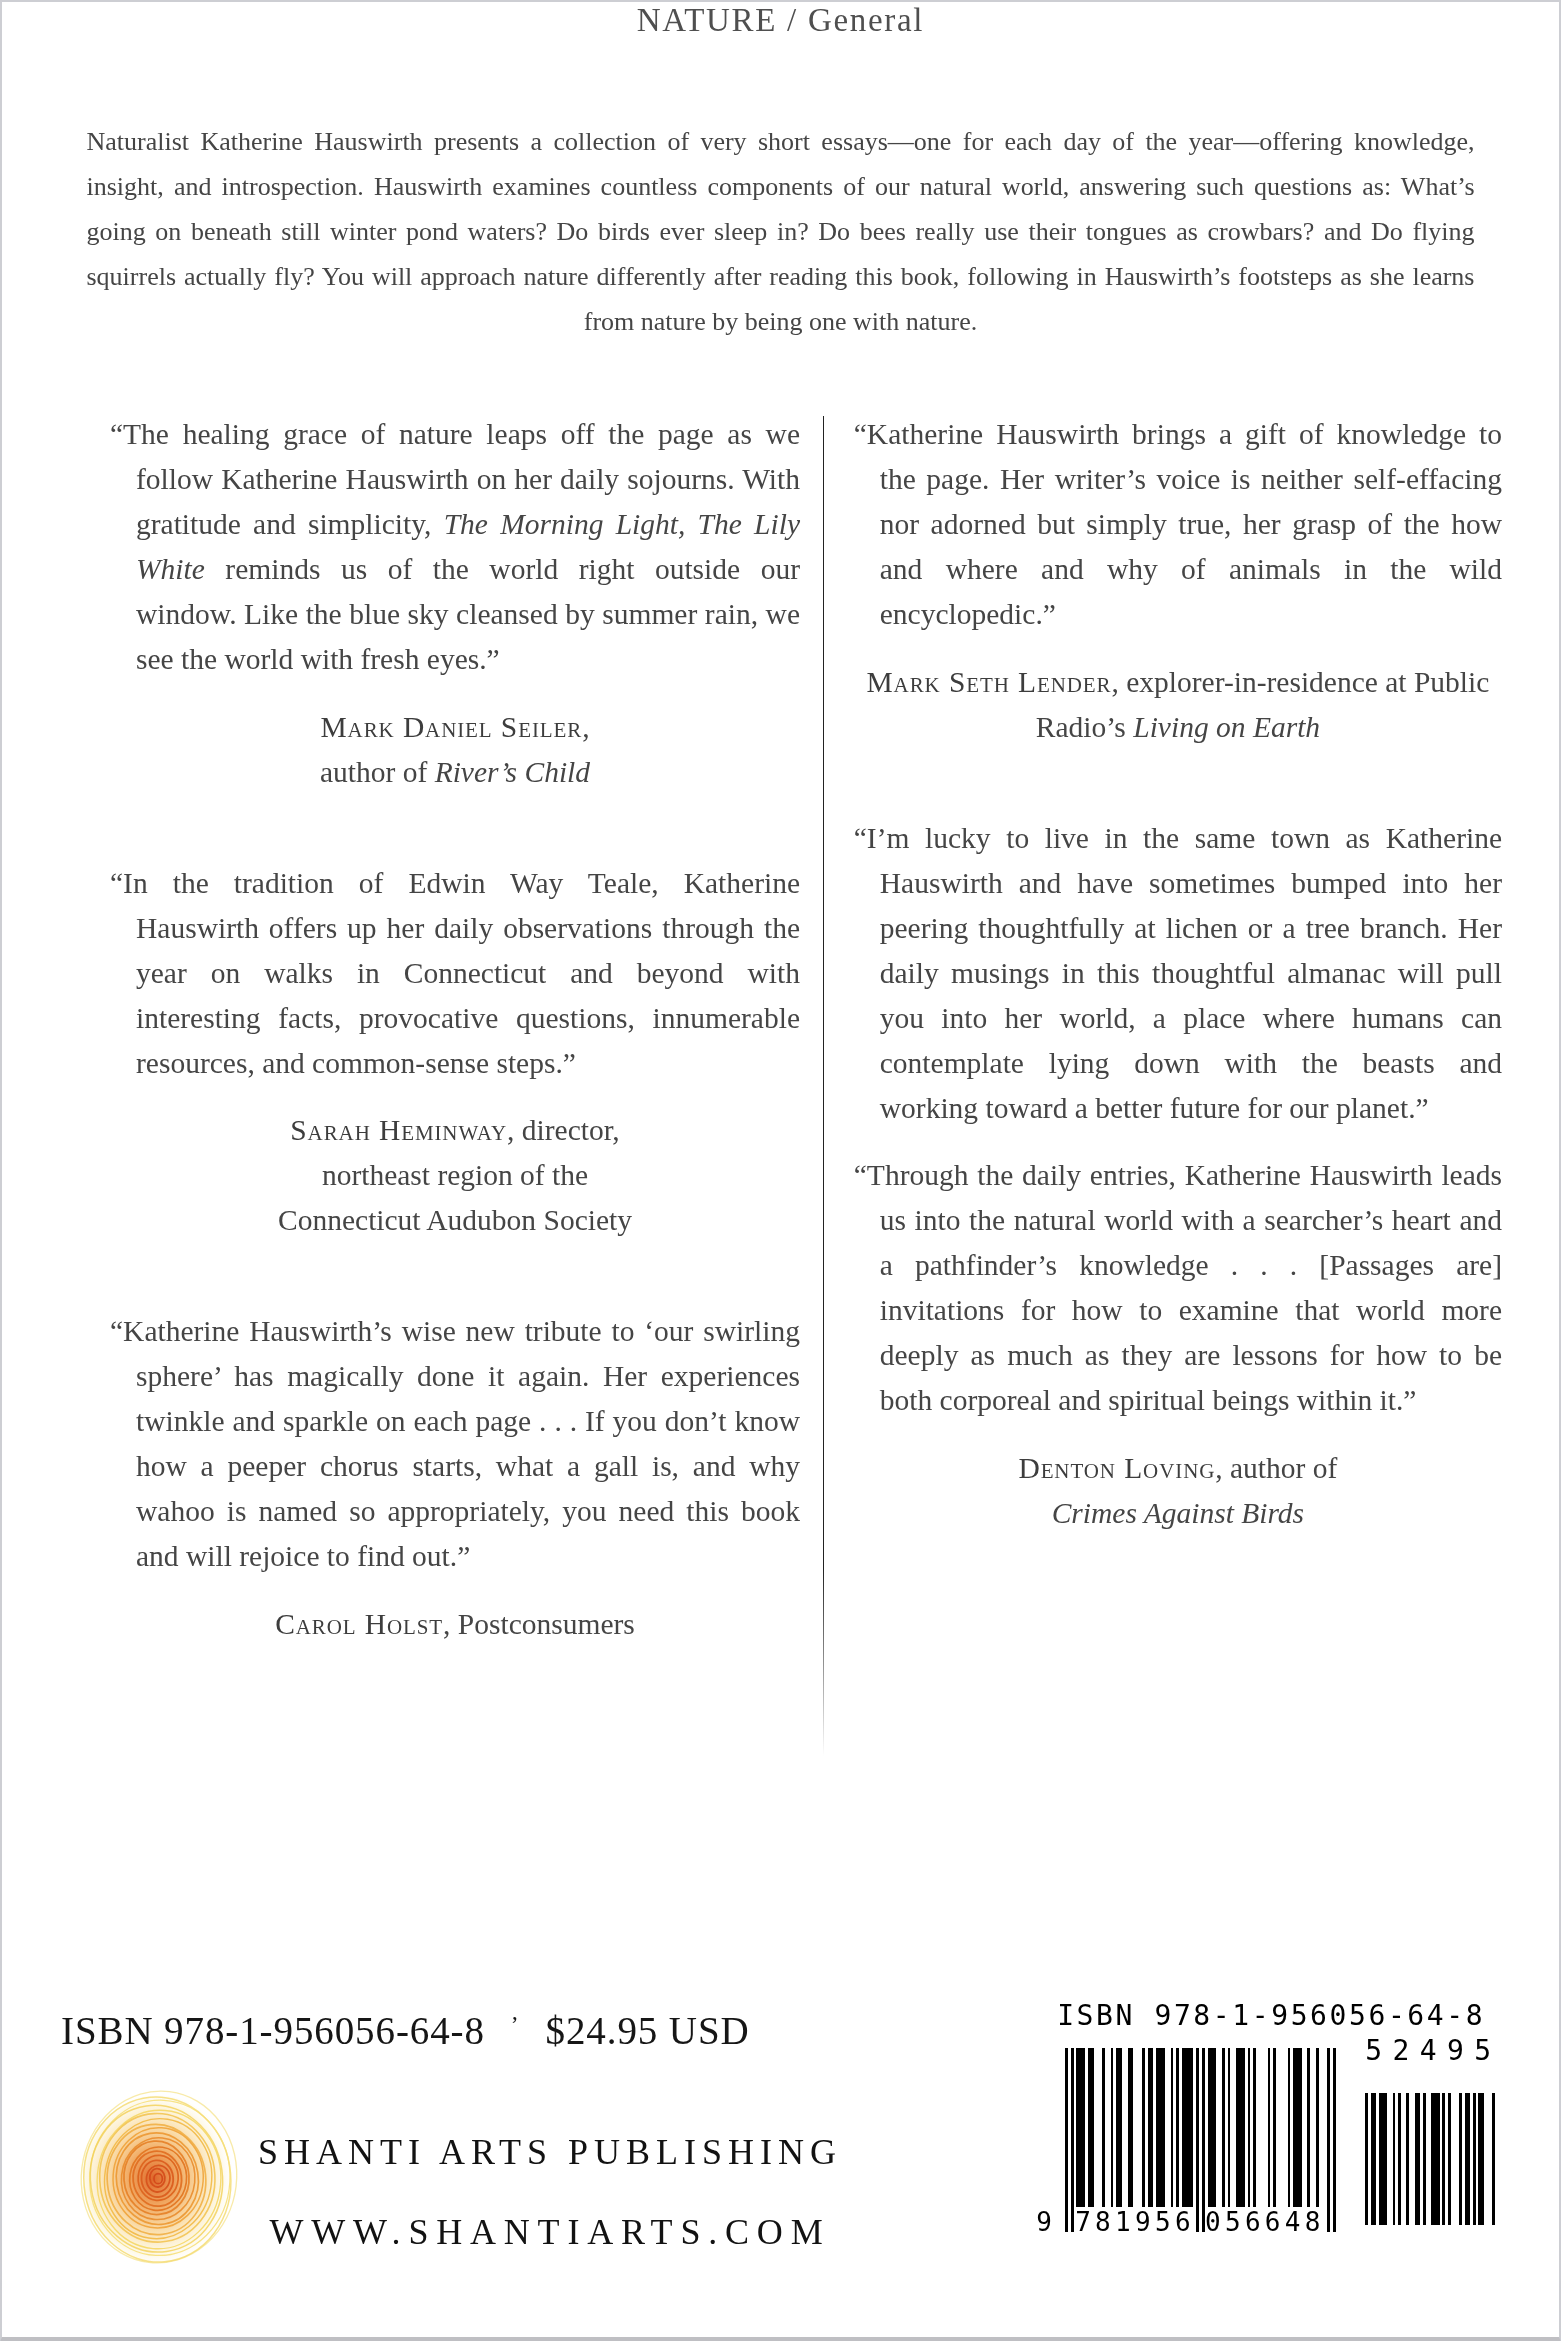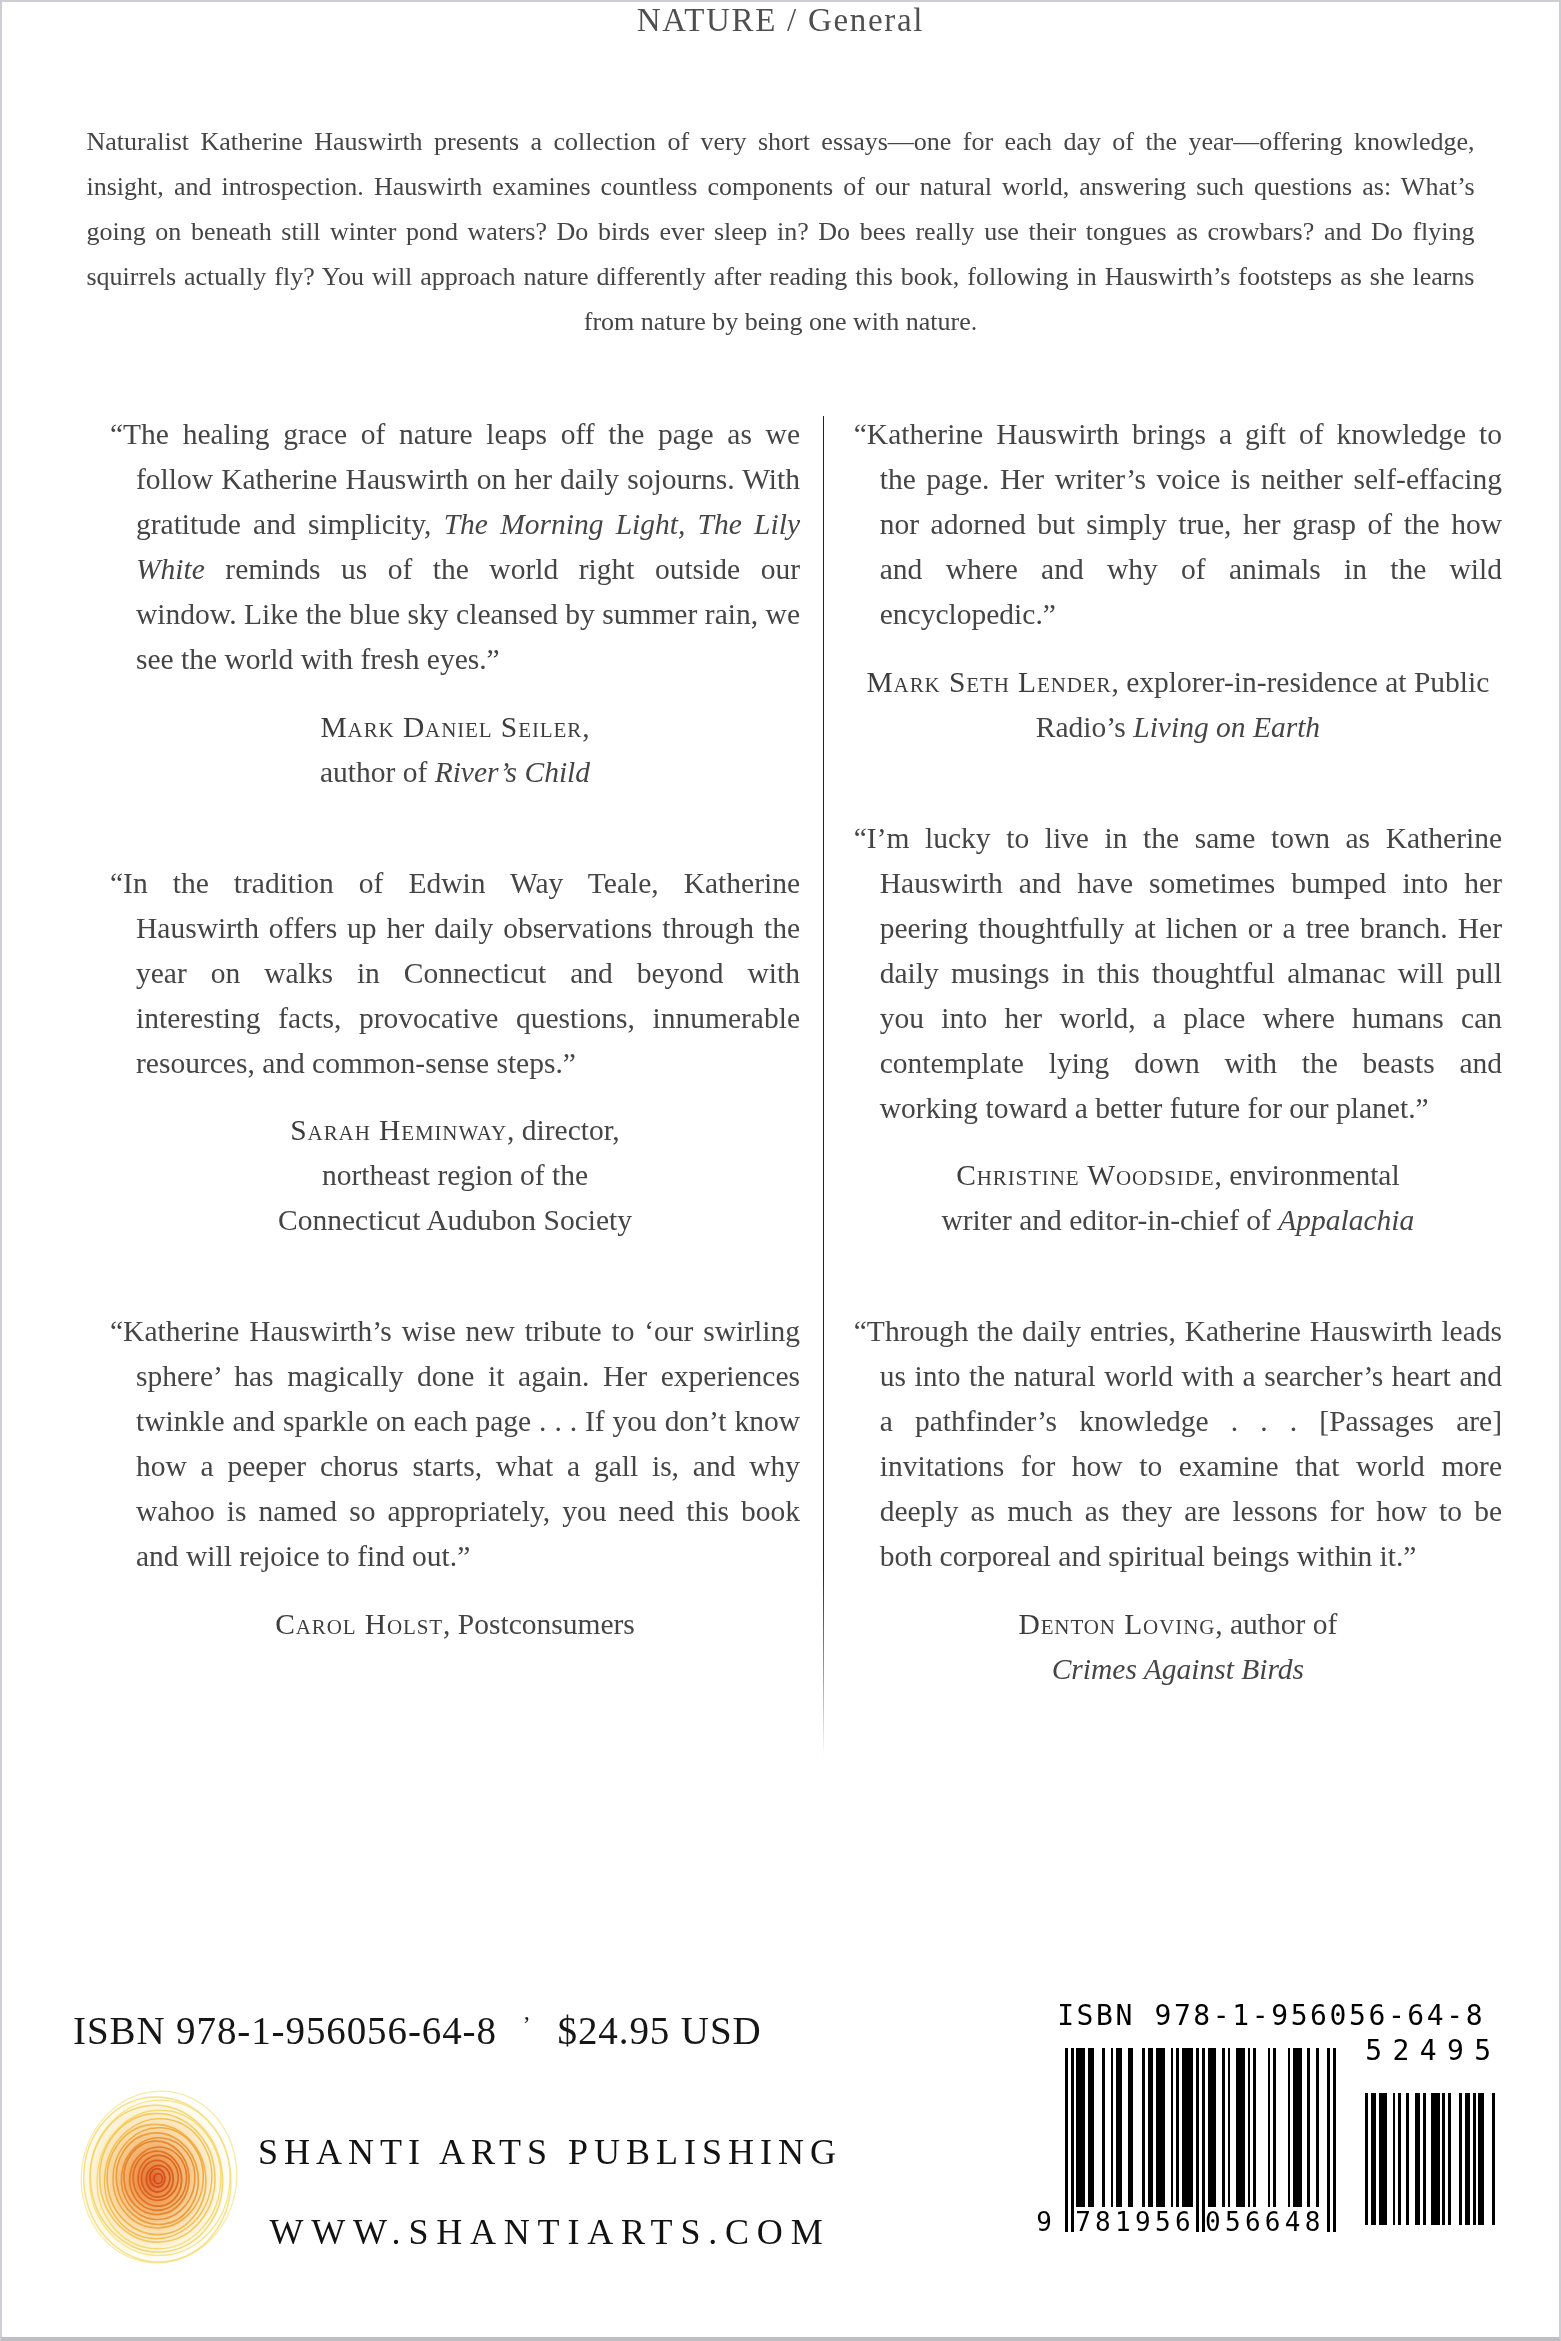--- a/index.html
+++ b/index.html
@@ -53,21 +53,21 @@
   .attr{
     text-align:center;
     margin:9px 0 66px 0;
   }
   .attr:last-child{margin-bottom:0;}
   .i{font-style:italic;}
   .sc{font-variant:small-caps;letter-spacing:0.9px;color:#3d3d3d;}
   
   .footer{position:absolute;left:0;bottom:0;width:100%;height:364px;}
   .isbn-line{
-    position:absolute;left:71px;top:35px;
+    position:absolute;left:59px;top:35px;
     font-size:39px;color:#161616;letter-spacing:0.9px;white-space:nowrap;
   }
   .isbn-line .sep{font-size:0.6em;vertical-align:0.5em;margin:0 26px;}
   .sun{position:absolute;left:76px;top:111px;width:167px;height:186px;}
   .pub-lines{
     position:absolute;left:253px;top:139px;width:590px;
     text-align:center;font-size:36px;color:#121212;
     line-height:80px;letter-spacing:6px;white-space:nowrap;
   }
   .pub-lines .site{letter-spacing:7.8px;}
@@ -111,21 +111,20 @@
       <p class="quote"><span>“In the tradition of Edwin Way Teale, Katherine Hauswirth offers up her daily observations through the year on walks in Connecticut and beyond with interesting facts, provocative questions, innumerable resources, and common-sense steps.”</span></p>
       <p class="attr"><span class="sc">Sarah Heminway</span><span>, director,</span><br><span>northeast region of the</span><br><span>Connecticut Audubon Society</span></p>
       <p class="quote"><span>“Katherine Hauswirth’s wise new tribute to ‘our swirling sphere’ has magically done it again. Her experiences twinkle and sparkle on each page . . . If you don’t know how a peeper chorus starts, what a gall is, and why wahoo is named so appropriately, you need this book and will rejoice to find out.”</span></p>
       <p class="attr"><span class="sc">Carol Holst</span><span>, Postconsumers</span></p>
     </div>
     <div class="divider"></div>
     <div class="col right">
       <p class="quote"><span>“Katherine Hauswirth brings a gift of knowledge to the page. Her writer’s voice is neither self-effacing nor adorned but simply true, her grasp of the how and where and why of animals in the wild encyclopedic.”</span></p>
       <p class="attr"><span class="sc">Mark Seth Lender</span><span>, explorer-in-residence at Public Radio’s </span><span class="i">Living on Earth</span></p>
       <p class="quote"><span>“I’m lucky to live in the same town as Katherine Hauswirth and have sometimes bumped into her peering thoughtfully at lichen or a tree branch. Her daily musings in this thoughtful almanac will pull you into her world, a place where humans can contemplate lying down with the beasts and working toward a better future for our planet.”</span></p>
-      <p class="attr"><span class="sc">Christine Woodside</span><span>, environmental</span><br><span>writer and editor-in-chief of </span><span class="i">Appalachia</span></p>
       <p class="quote"><span>“Through the daily entries, Katherine Hauswirth leads us into the natural world with a searcher’s heart and a pathfinder’s knowledge . . . [Passages are] invitations for how to examine that world more deeply as much as they are lessons for how to be both corporeal and spiritual beings within it.”</span></p>
       <p class="attr"><span class="sc">Denton Loving</span><span>, author of</span><br><span class="i">Crimes Against Birds</span></p>
     </div>
   </div>
 
   <div class="footer">
 
     <div class="isbn-line">
       <span>ISBN 978-1-956056-64-8</span><span class="sep">’</span><span>$24.95 USD</span>
     </div>

